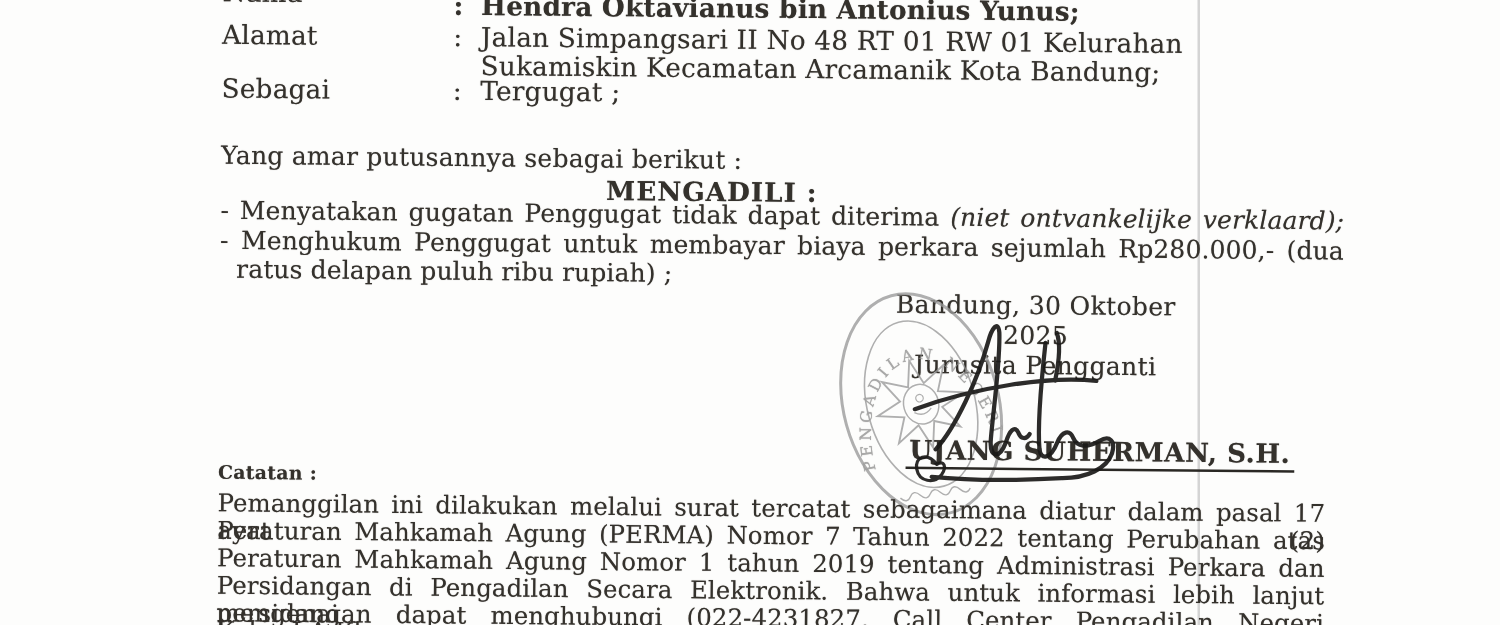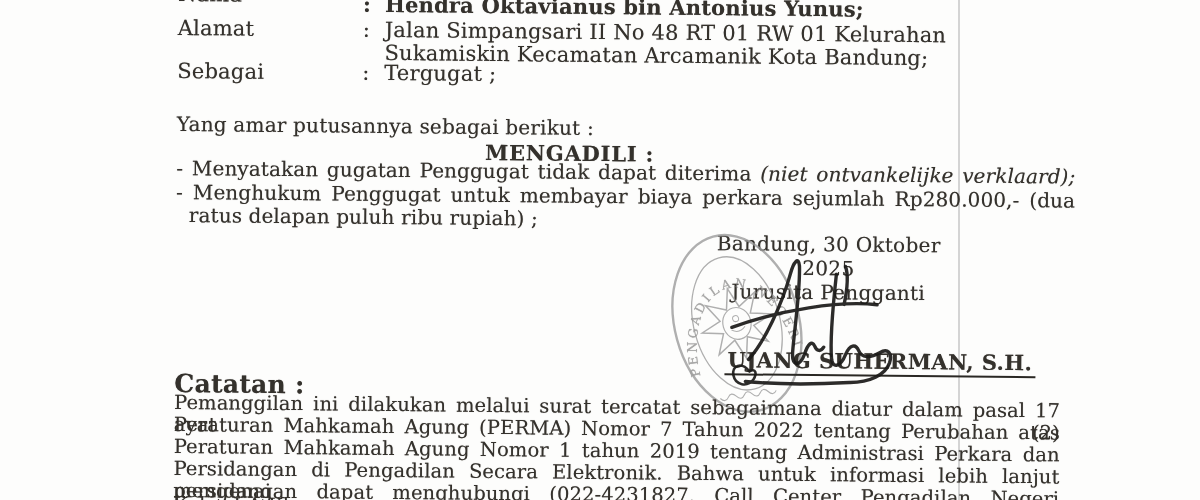--- a/index.html
+++ b/index.html
@@ -25,21 +25,21 @@
   .intro{font-size:20px;letter-spacing:0.2px;}
   .verdict-heading{width:786px;text-align:center;font-size:21px;font-weight:bold;letter-spacing:0.8px;}
   .verdict-line{width:886px;font-size:20px;line-height:23px;letter-spacing:0.1px;}
   .hang{padding-left:13px;text-indent:-13px;}
   .ital{font-style:italic;}
 
   .sig-block{width:242px;text-align:center;font-size:20px;line-height:24px;letter-spacing:0.3px;}
   .sig-name{font-size:21px;font-weight:bold;letter-spacing:0.4px;
             border-bottom:2.2px solid #2a2824;padding:0 3px 1px 3px;white-space:nowrap;}
 
-  .notes-heading{font-size:25px;font-weight:bold;letter-spacing:0.3px;}
+  .notes-heading{font-size:15px;font-weight:bold;letter-spacing:0.3px;}
   .notes-line{width:886px;font-size:19.5px;line-height:22px;letter-spacing:0.1px;}
 
   .seal{position:absolute;opacity:0.78;}
   .signature{position:absolute;}
 </style>
 </head>
 <body>
 
 <div class="page">
 

